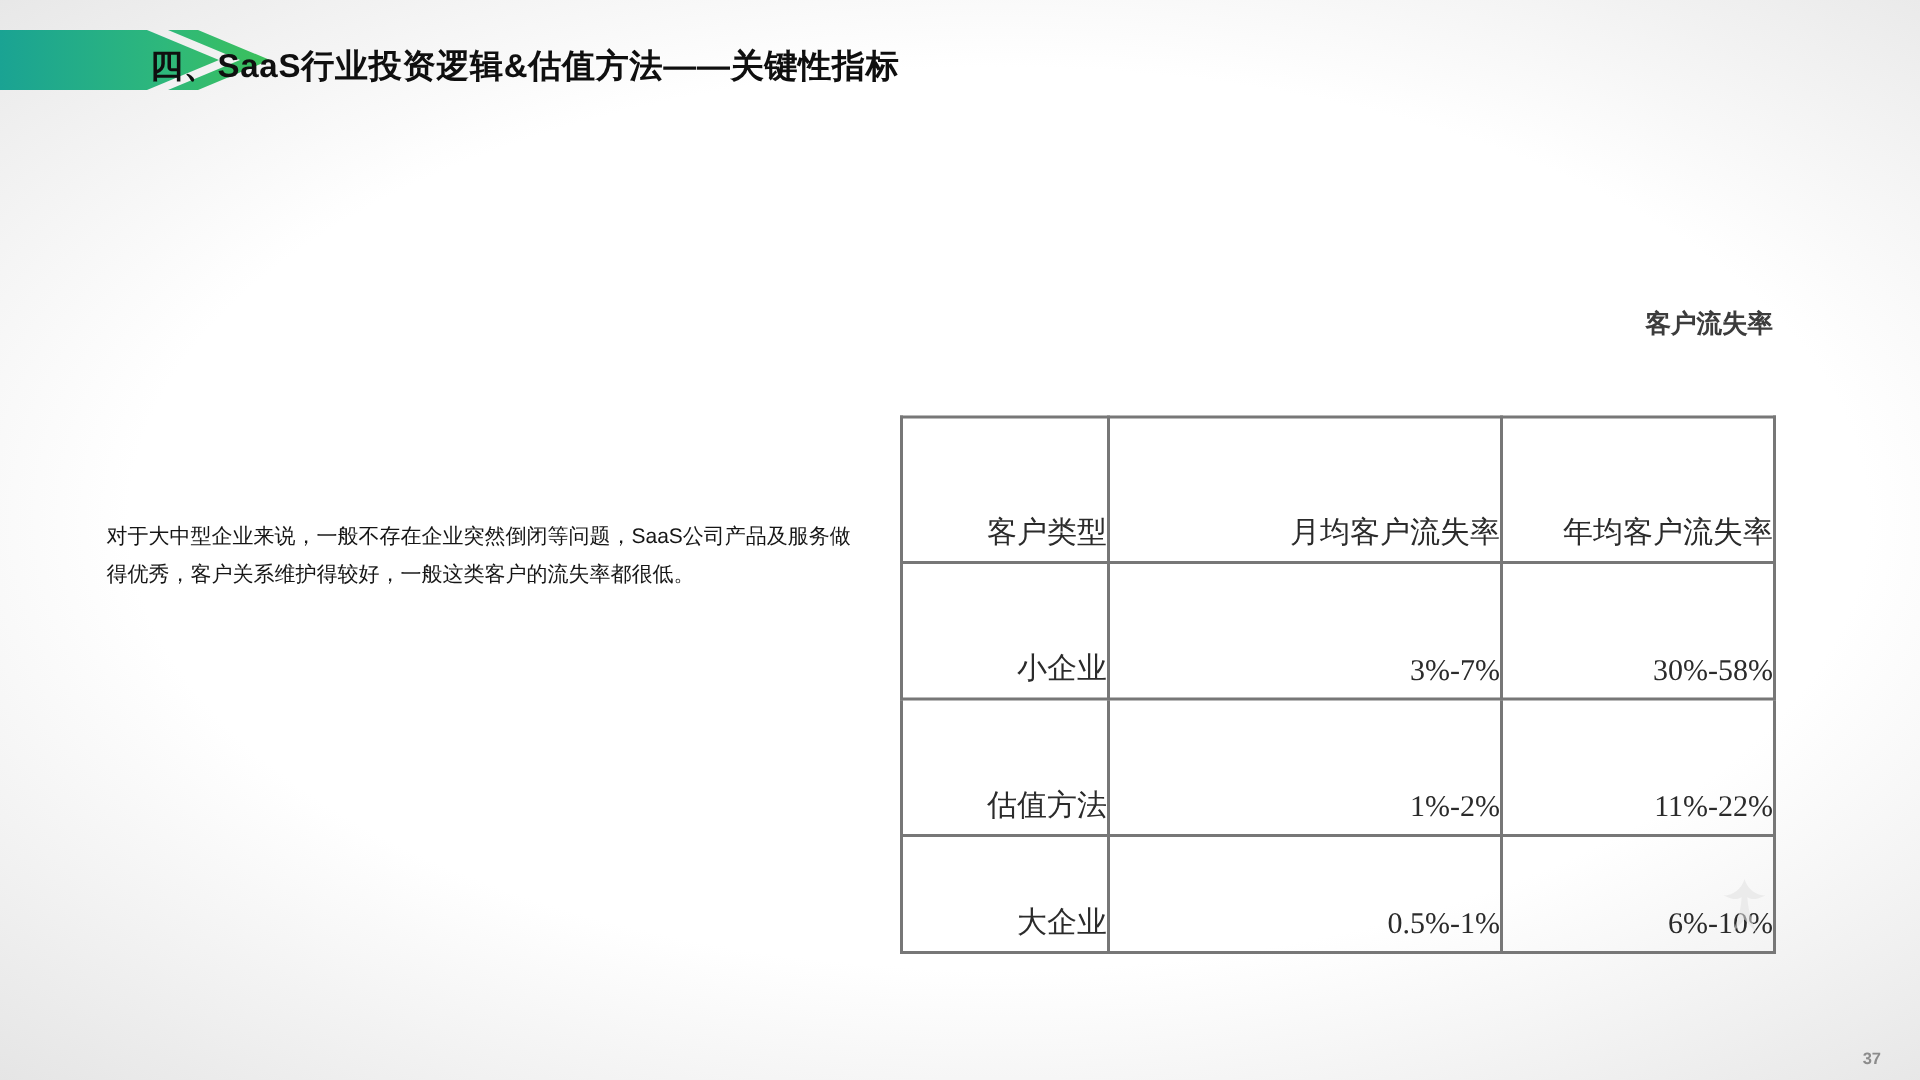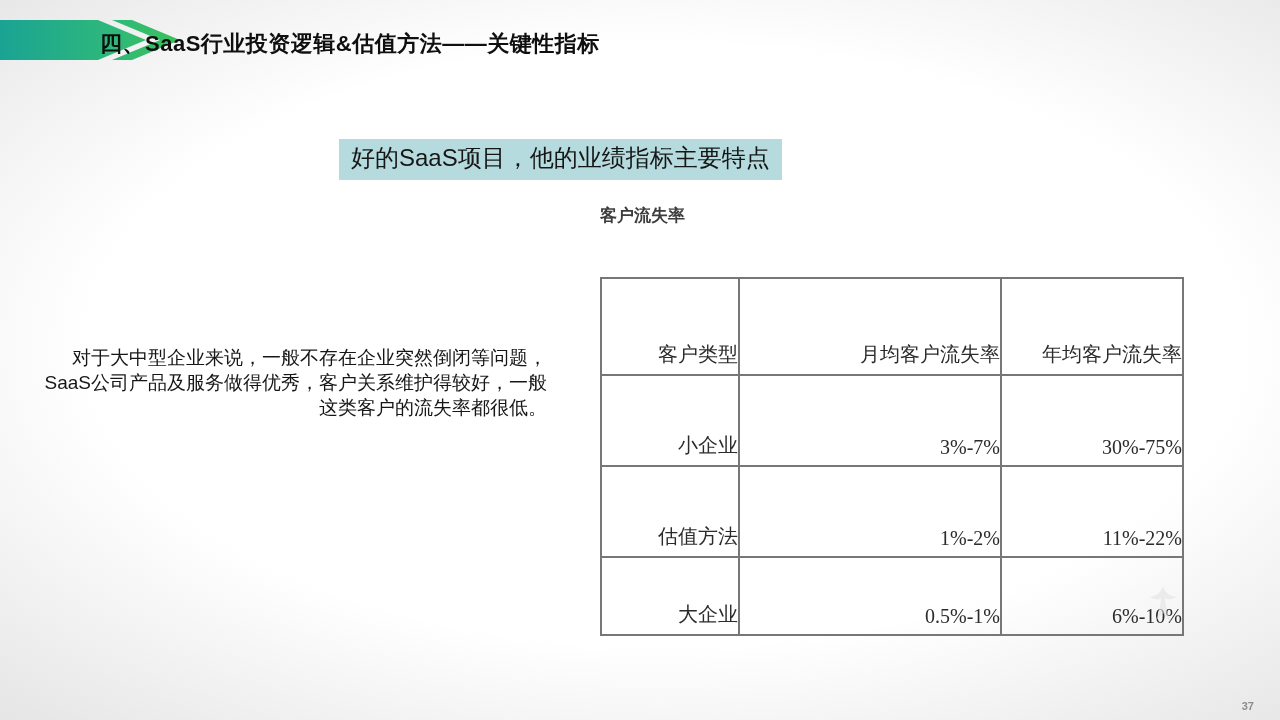--- a/index.html
+++ b/index.html
@@ -25,31 +25,31 @@
   
   .subtitle {
     position: absolute; left: 339px; top: 139px;
     background: #b5dbde; color: #161616;
     font-size: 24px; padding: 3px 12px 6px 12px;
     white-space: nowrap;
   }
 
   
   .body-para {
-    position: absolute; left: 39px; width: 508px;
-    font-size: 19px; line-height: 25px; color: #161616;
-    text-align: right;
+    position: absolute; left: 71px; width: 508px;
+    font-size: 14px; line-height: 25px; color: #161616;
+    text-align: left;
   }
   .para-1 { top: 345px; }
   .para-2 { top: 480px; }
 
   
   .table-title {
     position: absolute; left: 600px; top: 204px; width: 582px;
-    text-align: left; font-size: 17px; font-weight: 700; color: #3c3c3c;
+    text-align: right; font-size: 17px; font-weight: 700; color: #3c3c3c;
   }
   .churn-table {
     position: absolute; left: 600px; top: 277px;
     border-collapse: collapse; table-layout: fixed;
     background: transparent;
   }
   .churn-table td {
     border: 2px solid #777777;
     vertical-align: bottom; text-align: right;
     font-family: "Liberation Serif", serif;
@@ -85,42 +85,41 @@
         <stop offset="0.55" stop-color="#2eb87b"></stop>
         <stop offset="1" stop-color="#40c350"></stop>
       </linearGradient>
     </defs>
     <polygon points="0,8 98,8 146,28 98,48 0,48" fill="url(#arrowGrad)"></polygon>
     <polygon points="112,8 132,8 180,28 132,48 112,48 160,28" fill="url(#arrowGrad)"></polygon>
   </svg>
 
   <div class="slide-title">四、SaaS行业投资逻辑&amp;估值方法——关键性指标</div>
 
-  <div class="subtitle">好的SaaS项目，他的业绩指标主要特点</div>
 
   <div class="body-para para-1">对于大中型企业来说，一般不存在企业突然倒闭等问题，SaaS公司产品及服务做得优秀，客户关系维护得较好，一般这类客户的流失率都很低。</div>
 
   <div class="table-title">客户流失率</div>
 
   <table class="churn-table">
     <colgroup>
       <col style="width:138px">
       <col style="width:262px">
       <col style="width:182px">
     </colgroup>
     <tbody>
       <tr class="row-header">
         <td>客户类型</td>
         <td>月均客户流失率</td>
         <td>年均客户流失率</td>
       </tr>
       <tr class="row-small">
         <td>小企业</td>
         <td>3%-7%</td>
-        <td>30%-75%</td>
+        <td>30%-58%</td>
       </tr>
       <tr class="row-mid">
         <td>估值方法</td>
         <td>1%-2%</td>
         <td>11%-22%</td>
       </tr>
       <tr class="row-large">
         <td>大企业</td>
         <td>0.5%-1%</td>
         <td>6%-10%</td>

